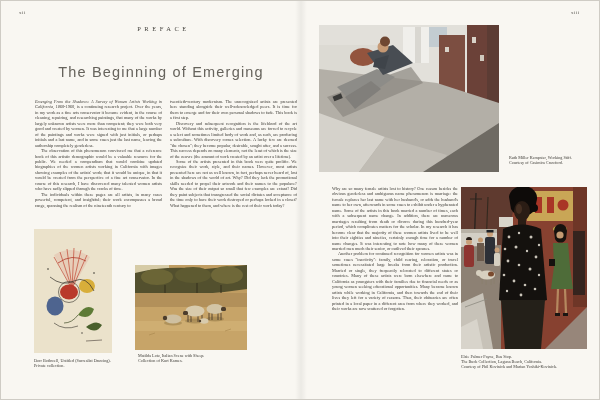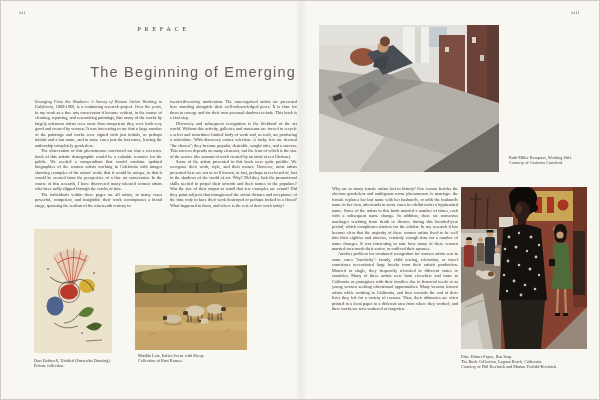--- a/index.html
+++ b/index.html
@@ -6,21 +6,21 @@
   .spread{
     position:relative;width:600px;height:400px;margin:0 auto;
     background:#f9f7f2;border:1px solid #cfccc5;box-sizing:border-box;
     overflow:hidden;font-family:"Liberation Serif",serif;
   }
   .gutter{position:absolute;left:294px;top:0;width:12px;height:100%;
     background:linear-gradient(90deg,rgba(0,0,0,0) 0%,rgba(0,0,0,0.055) 50%,rgba(0,0,0,0) 100%);}
   .pagenum{position:absolute;font-size:5px;color:#55534e;letter-spacing:.5px;}
   .header{position:absolute;left:35px;top:24px;width:255px;text-align:center;
     font-size:6.5px;letter-spacing:3.5px;color:#474540;}
-  .title{position:absolute;left:25px;top:63px;width:270px;text-align:right;
+  .title{position:absolute;left:25px;top:63px;width:270px;text-align:center;
     font-family:"Liberation Sans",sans-serif;font-weight:400;font-size:14.5px;
     letter-spacing:1.2px;color:#66635c;}
   .col{position:absolute;width:127px;font-size:4.3px;line-height:5.45px;
     text-align:justify;color:#3b3934;}
   .col p{margin:0;text-indent:6px;}
   .col p.noindent{text-indent:0;}
   .ital{font-style:italic;}
   .art{position:absolute;display:block;}
   .art svg{display:block;width:100%;height:100%;}
   .caption{position:absolute;font-size:4.2px;line-height:5px;color:#3e3c37;}

